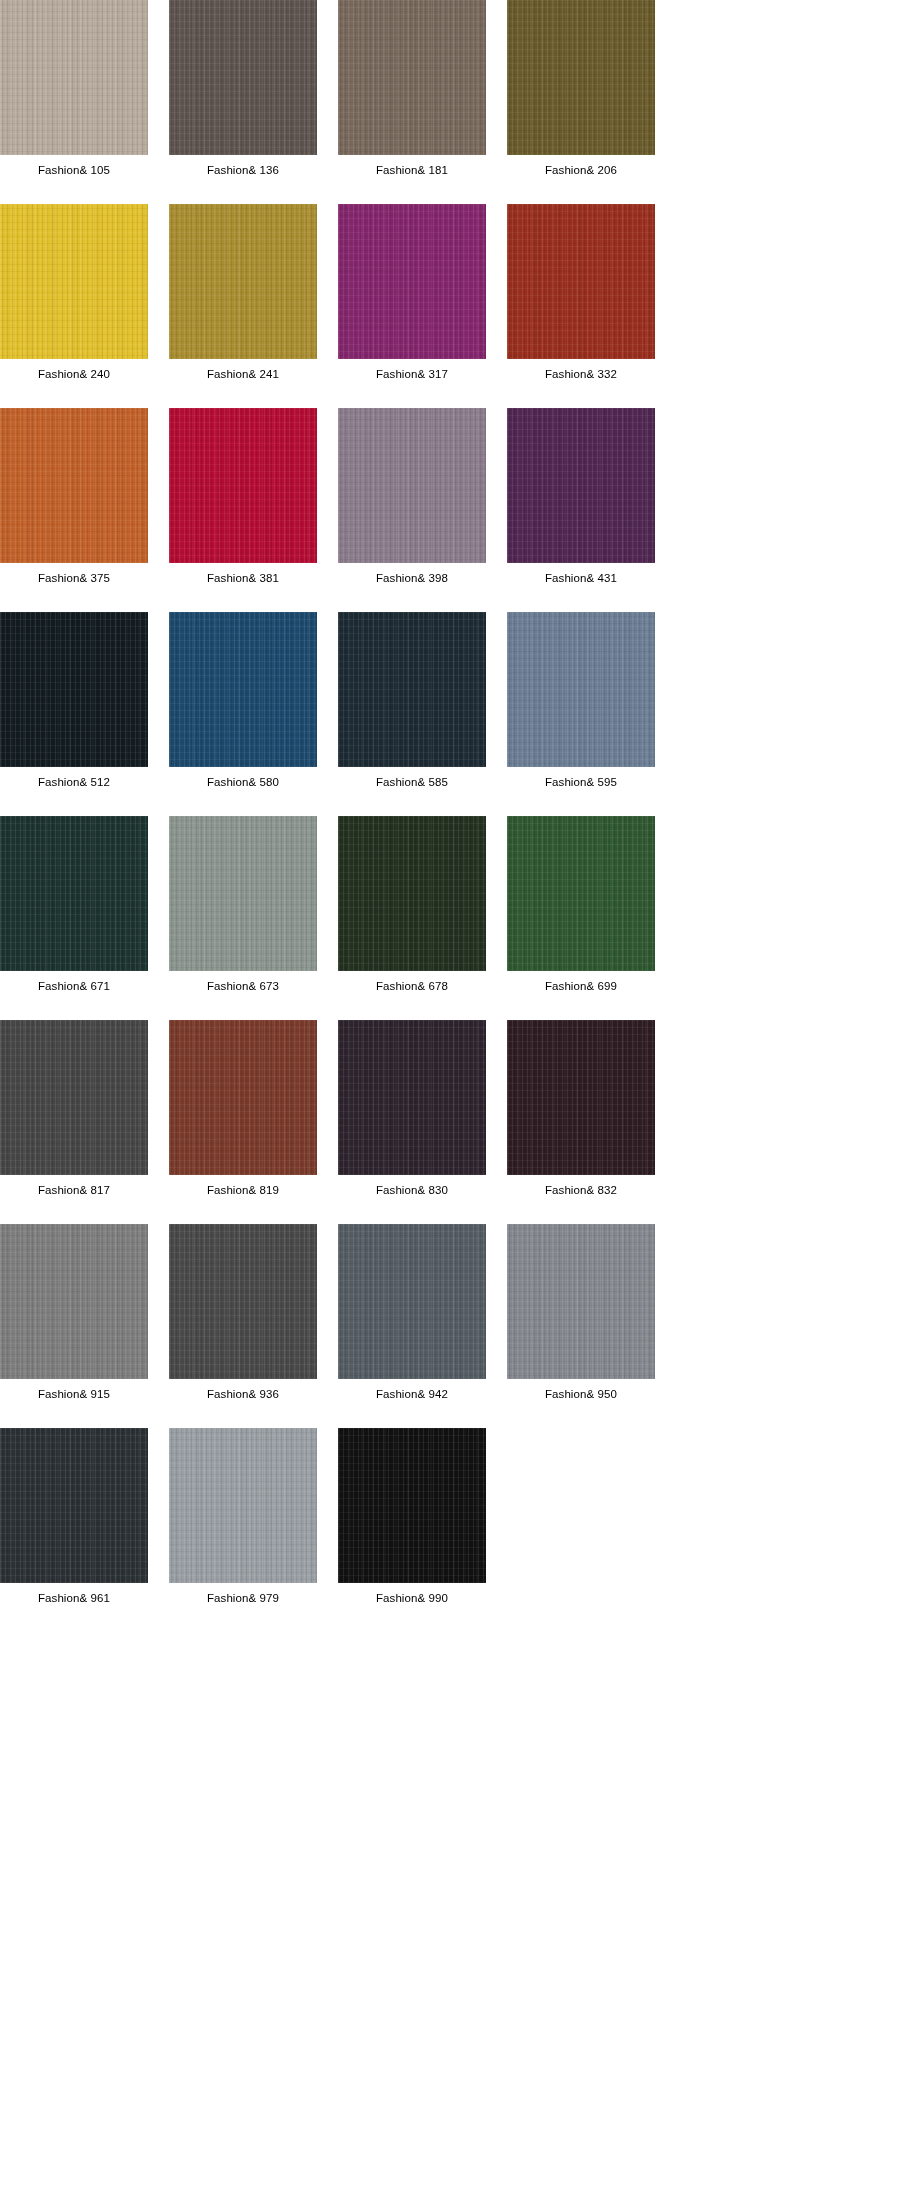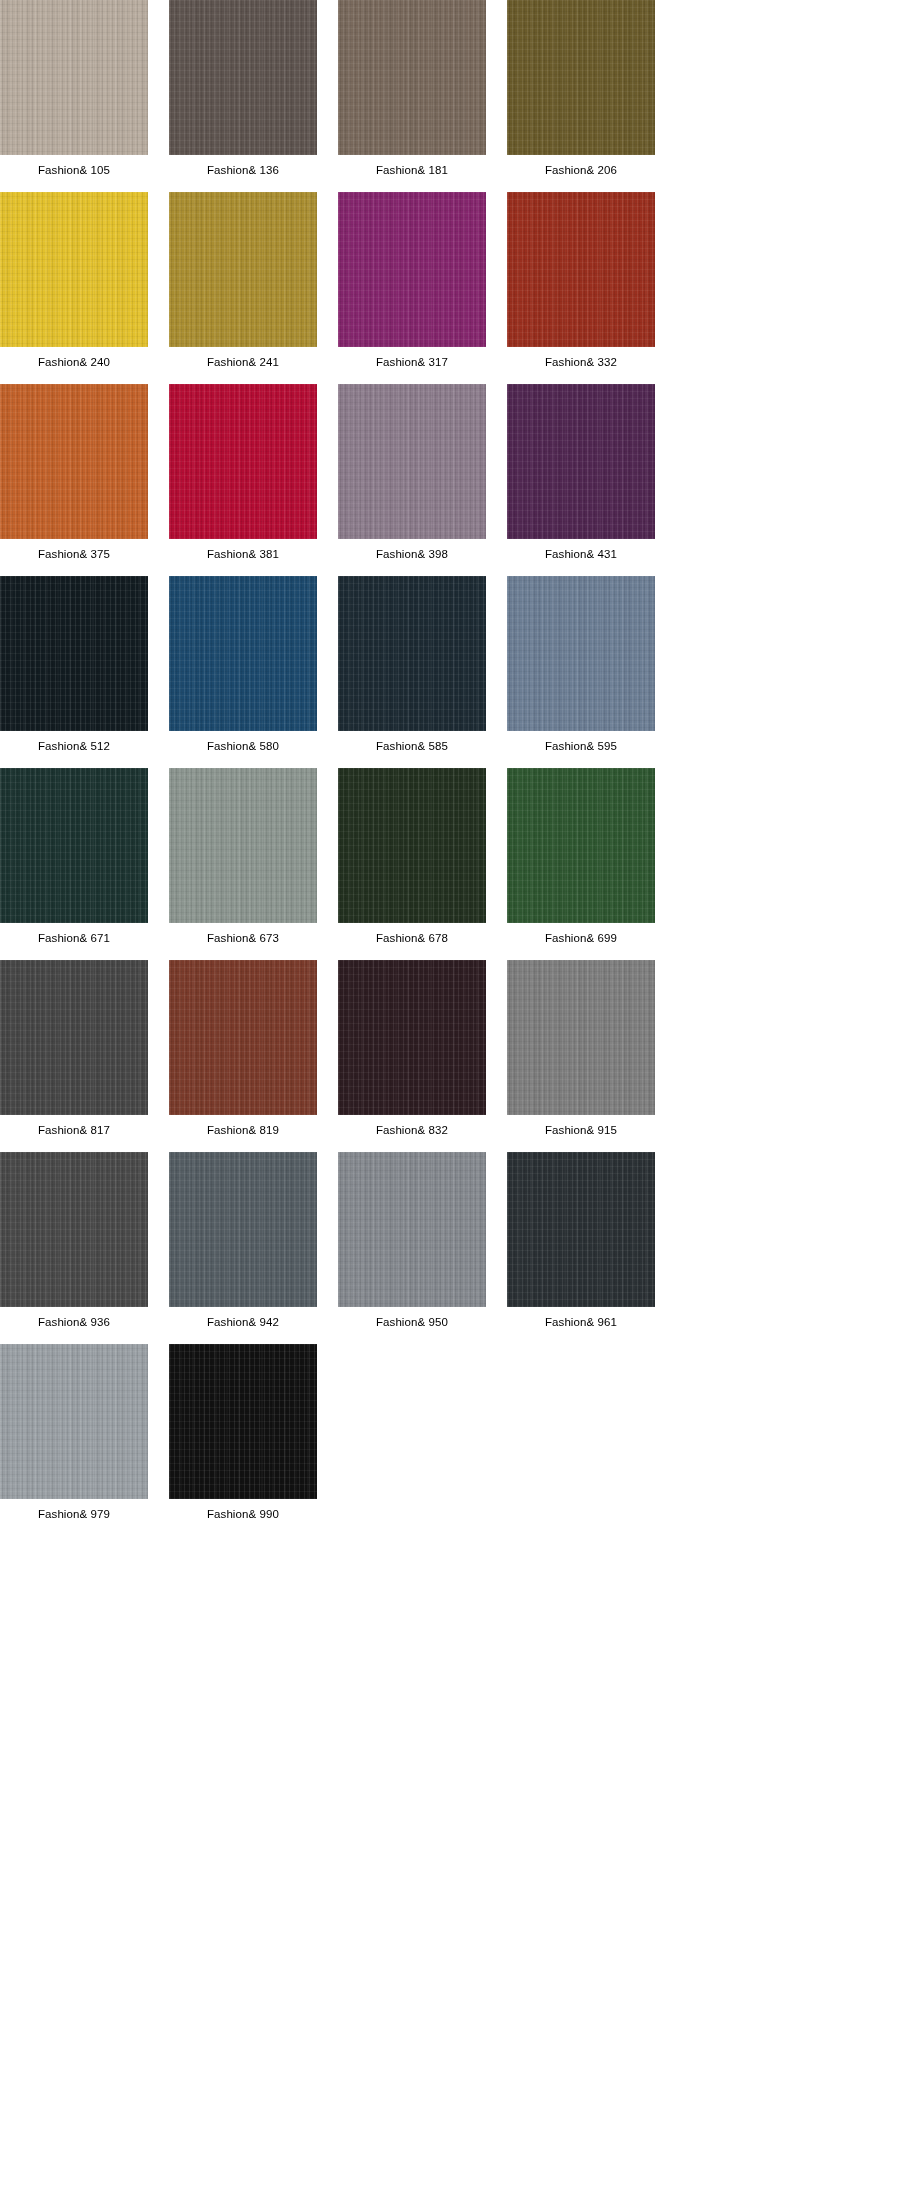--- a/index.html
+++ b/index.html
@@ -20,21 +20,21 @@
   .swatch-grid {
     display: grid;
     grid-template-columns: repeat(4, 148px);
     column-gap: 21px;
     row-gap: 0px;
     justify-content: start;
     padding: 0 0 0 0;
   }
   .swatch-cell {
     width: 148px;
-    margin-bottom: 4px;
+    margin-bottom: 16px;
   }
   .swatch-chip {
     width: 148px;
     height: 155px;
     position: relative;
     overflow: hidden;
     background-color: #cccccc;
   }
   
   .swatch-chip::before {
@@ -185,20 +185,24 @@
       </div>
       <div class="swatch-cell">
         <div class="swatch-chip" style="background-color: rgb(71, 71, 71);"></div>
         <span class="swatch-label">Fashion&amp; 817</span>
       </div>
       <div class="swatch-cell">
         <div class="swatch-chip" style="background-color: rgb(123, 59, 43);"></div>
         <span class="swatch-label">Fashion&amp; 819</span>
       </div>
       <div class="swatch-cell">
+        <div class="swatch-chip" style="background-color: rgb(46, 36, 46);"></div>
+        <span class="swatch-label">Fashion&amp; 830</span>
+      </div>
+      <div class="swatch-cell">
         <div class="swatch-chip" style="background-color: rgb(46, 29, 34);"></div>
         <span class="swatch-label">Fashion&amp; 832</span>
       </div>
       <div class="swatch-cell">
         <div class="swatch-chip" style="background-color: rgb(127, 127, 127);"></div>
         <span class="swatch-label">Fashion&amp; 915</span>
       </div>
       <div class="swatch-cell">
         <div class="swatch-chip" style="background-color: rgb(74, 74, 74);"></div>
         <span class="swatch-label">Fashion&amp; 936</span>

